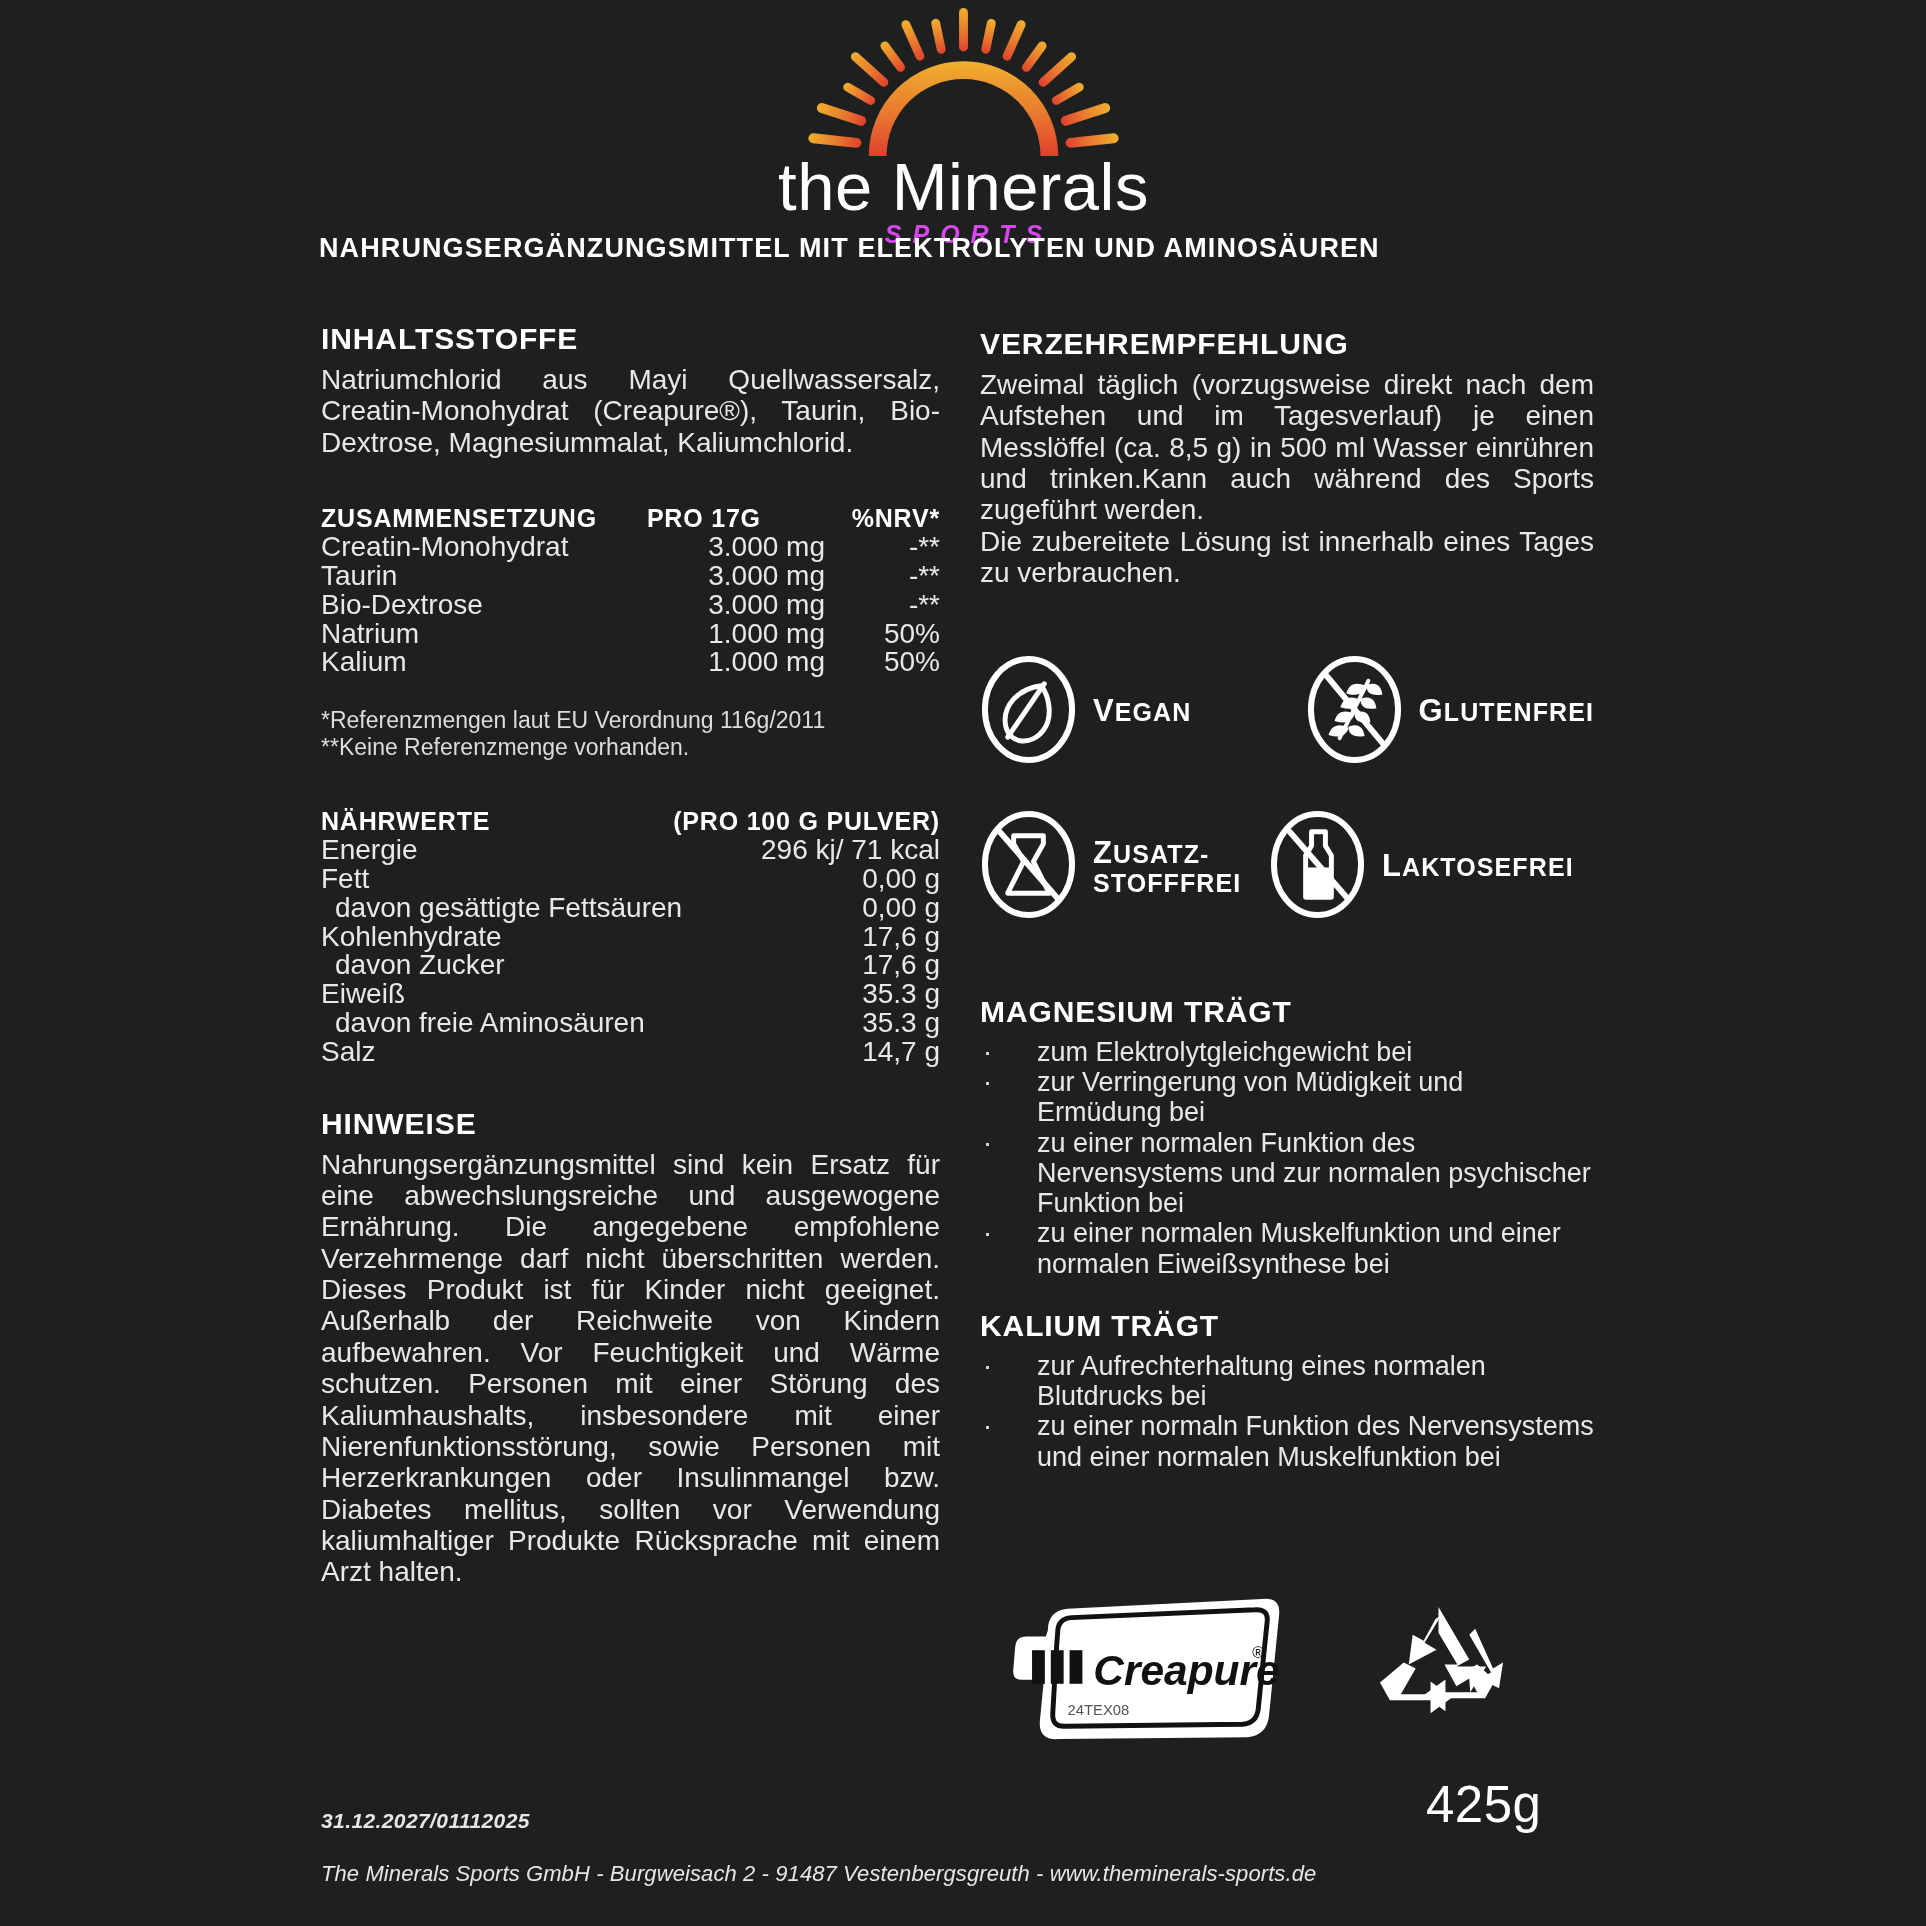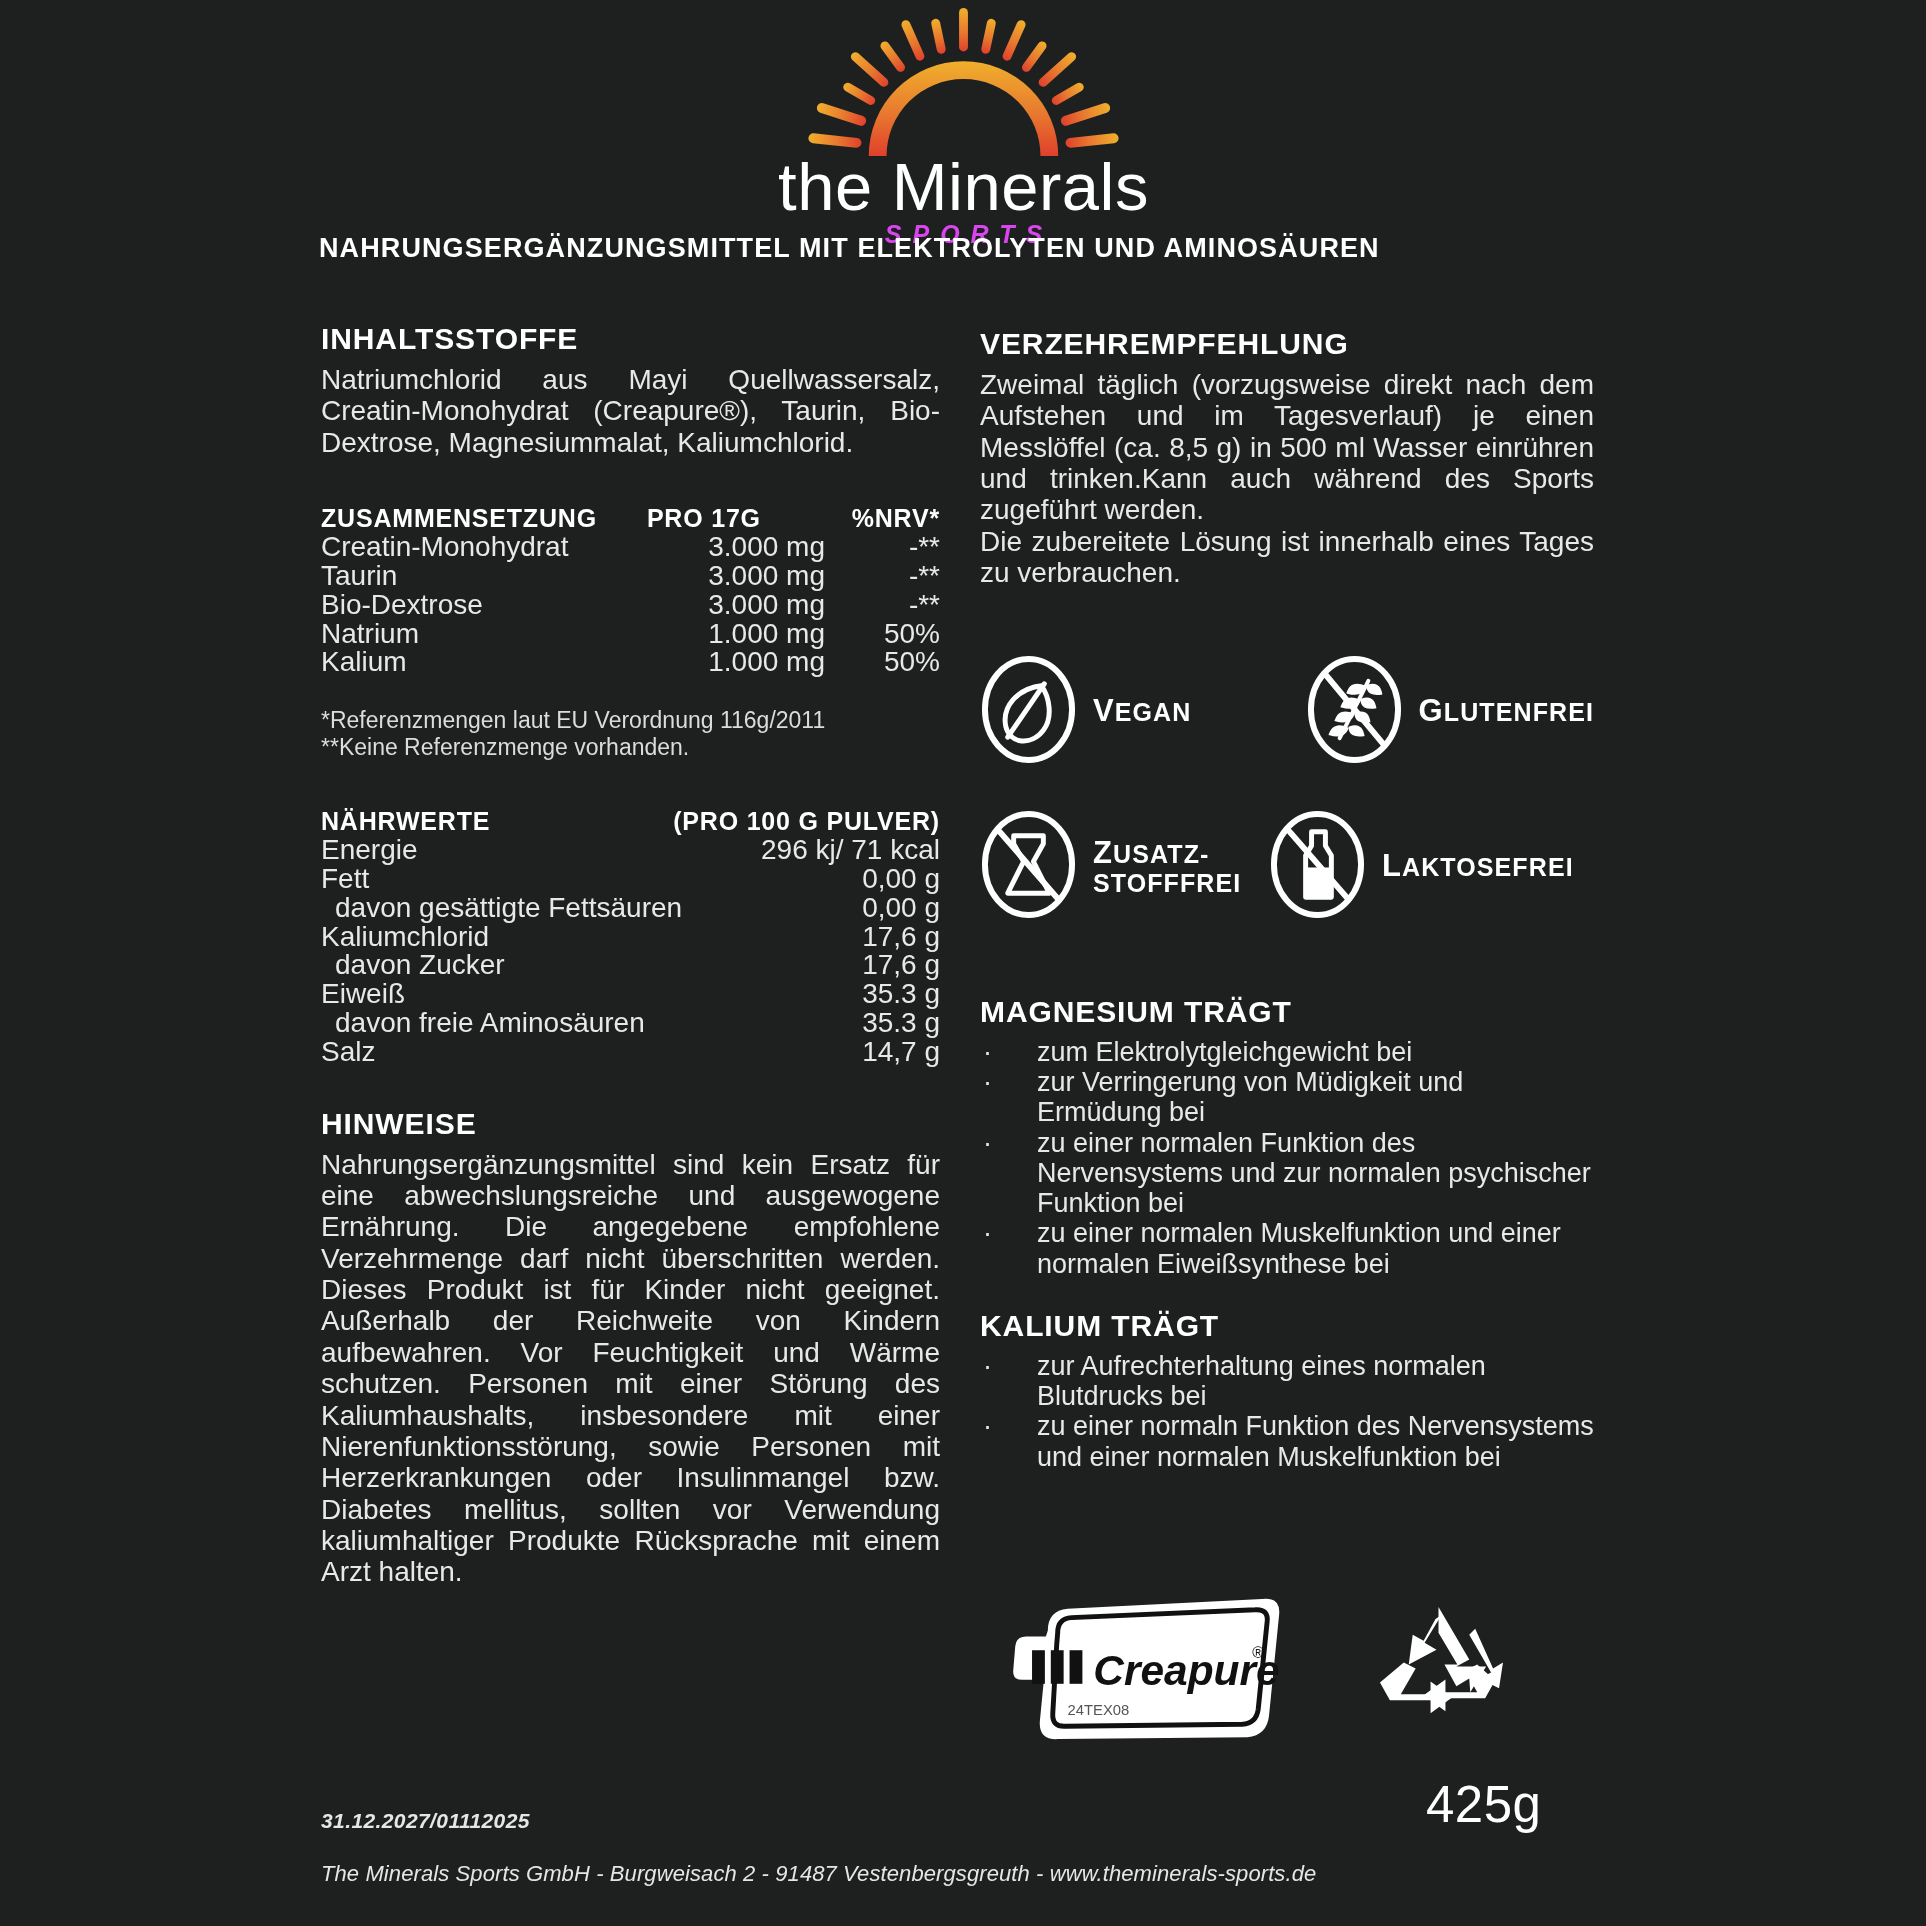--- a/index.html
+++ b/index.html
@@ -239,21 +239,21 @@
           </tr>
           <tr>
             <td class="nname">Fett</td>
             <td class="nval">0,00 g</td>
           </tr>
           <tr>
             <td class="nname indent">davon gesättigte Fettsäuren</td>
             <td class="nval">0,00 g</td>
           </tr>
           <tr>
-            <td class="nname">Kaliumchlorid</td>
+            <td class="nname">Kohlenhydrate</td>
             <td class="nval">17,6 g</td>
           </tr>
           <tr>
             <td class="nname indent">davon Zucker</td>
             <td class="nval">17,6 g</td>
           </tr>
           <tr>
             <td class="nname">Eiweiß</td>
             <td class="nval">35.3 g</td>
           </tr>

